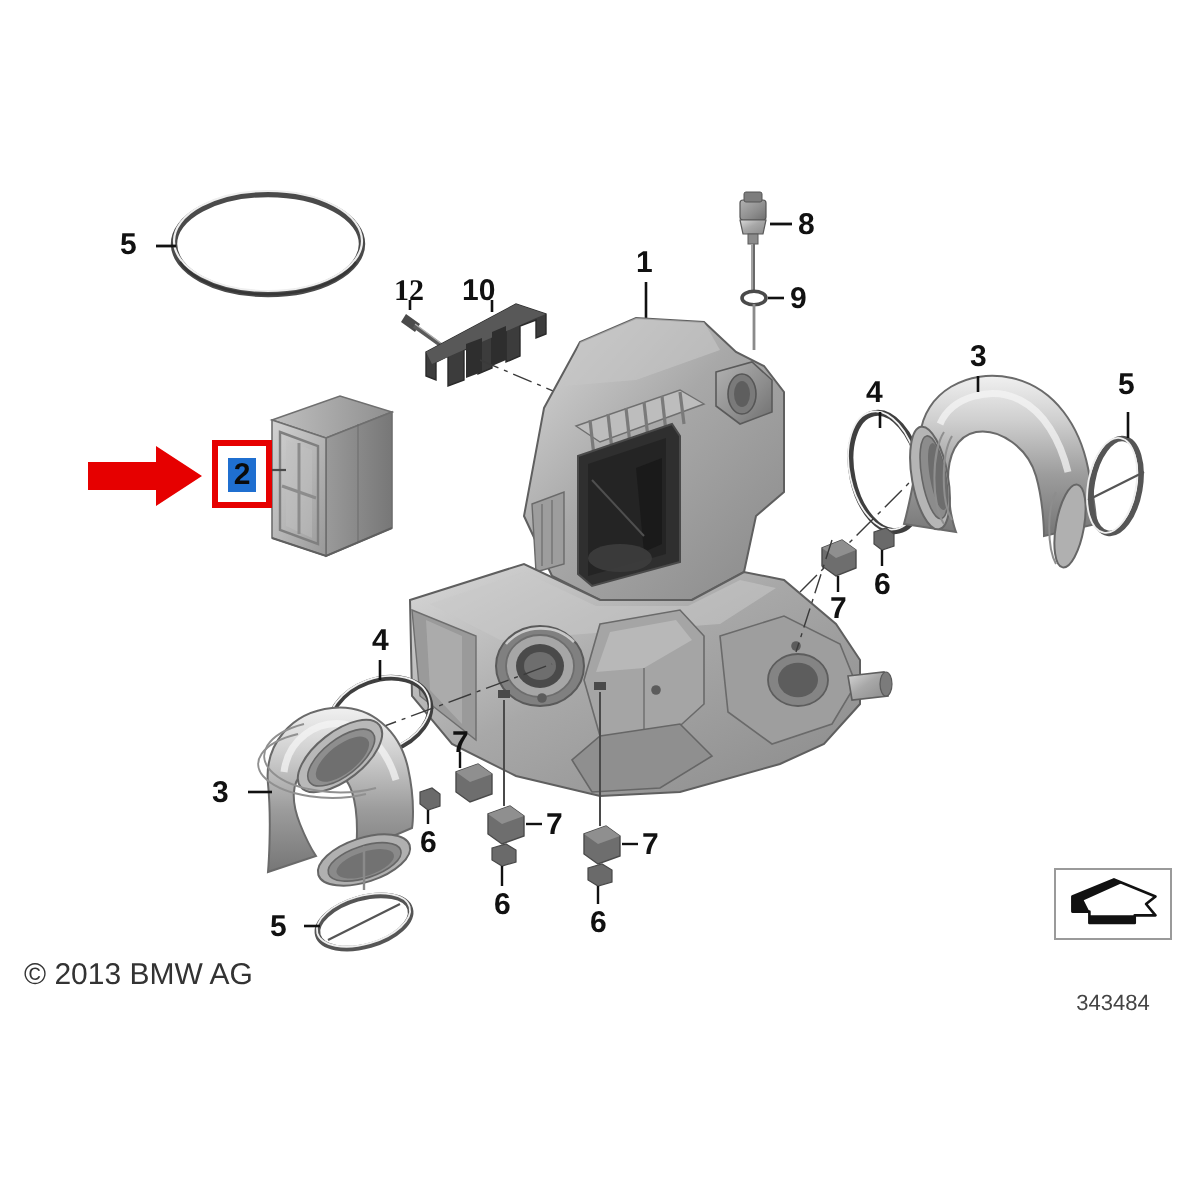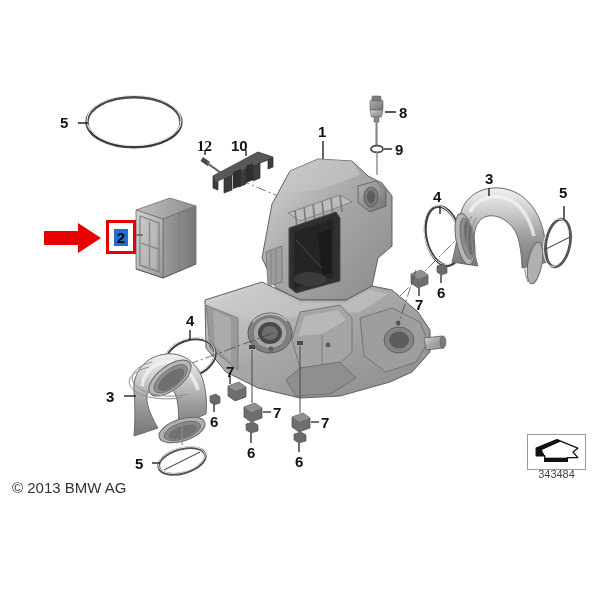--- a/index.html
+++ b/index.html
@@ -373,15 +373,15 @@
 
   <div id="copyright" style="left:12px;top:479px;">© 2013 BMW AG</div>
 
   <div id="partbox" style="left:527px;top:434px;width:59px;height:36px;">
     <svg viewBox="0 0 59 36" width="57" height="34" xmlns="http://www.w3.org/2000/svg">
       <path d="M8 14 L30 5 L52 14 L47 18 L52 24 L41 24 L41 28 L17 28 L17 22 L8 22 Z" fill="#ffffff" stroke="#111111" stroke-width="1.4" stroke-linejoin="round"></path>
       <path d="M8 14 L30 5 L34 7 L14 16 L17 22 L8 22 Z" fill="#111111"></path>
       <path d="M17 24 L41 24 L41 28 L17 28 Z" fill="#111111"></path>
     </svg>
   </div>
-  <div id="partnum" style="left:527px;top:468px;width:59px;">343484</div>
+  <div id="partnum" style="left:527px;top:496px;width:59px;">343484</div>
 
 </div>
 
 </body></html>

